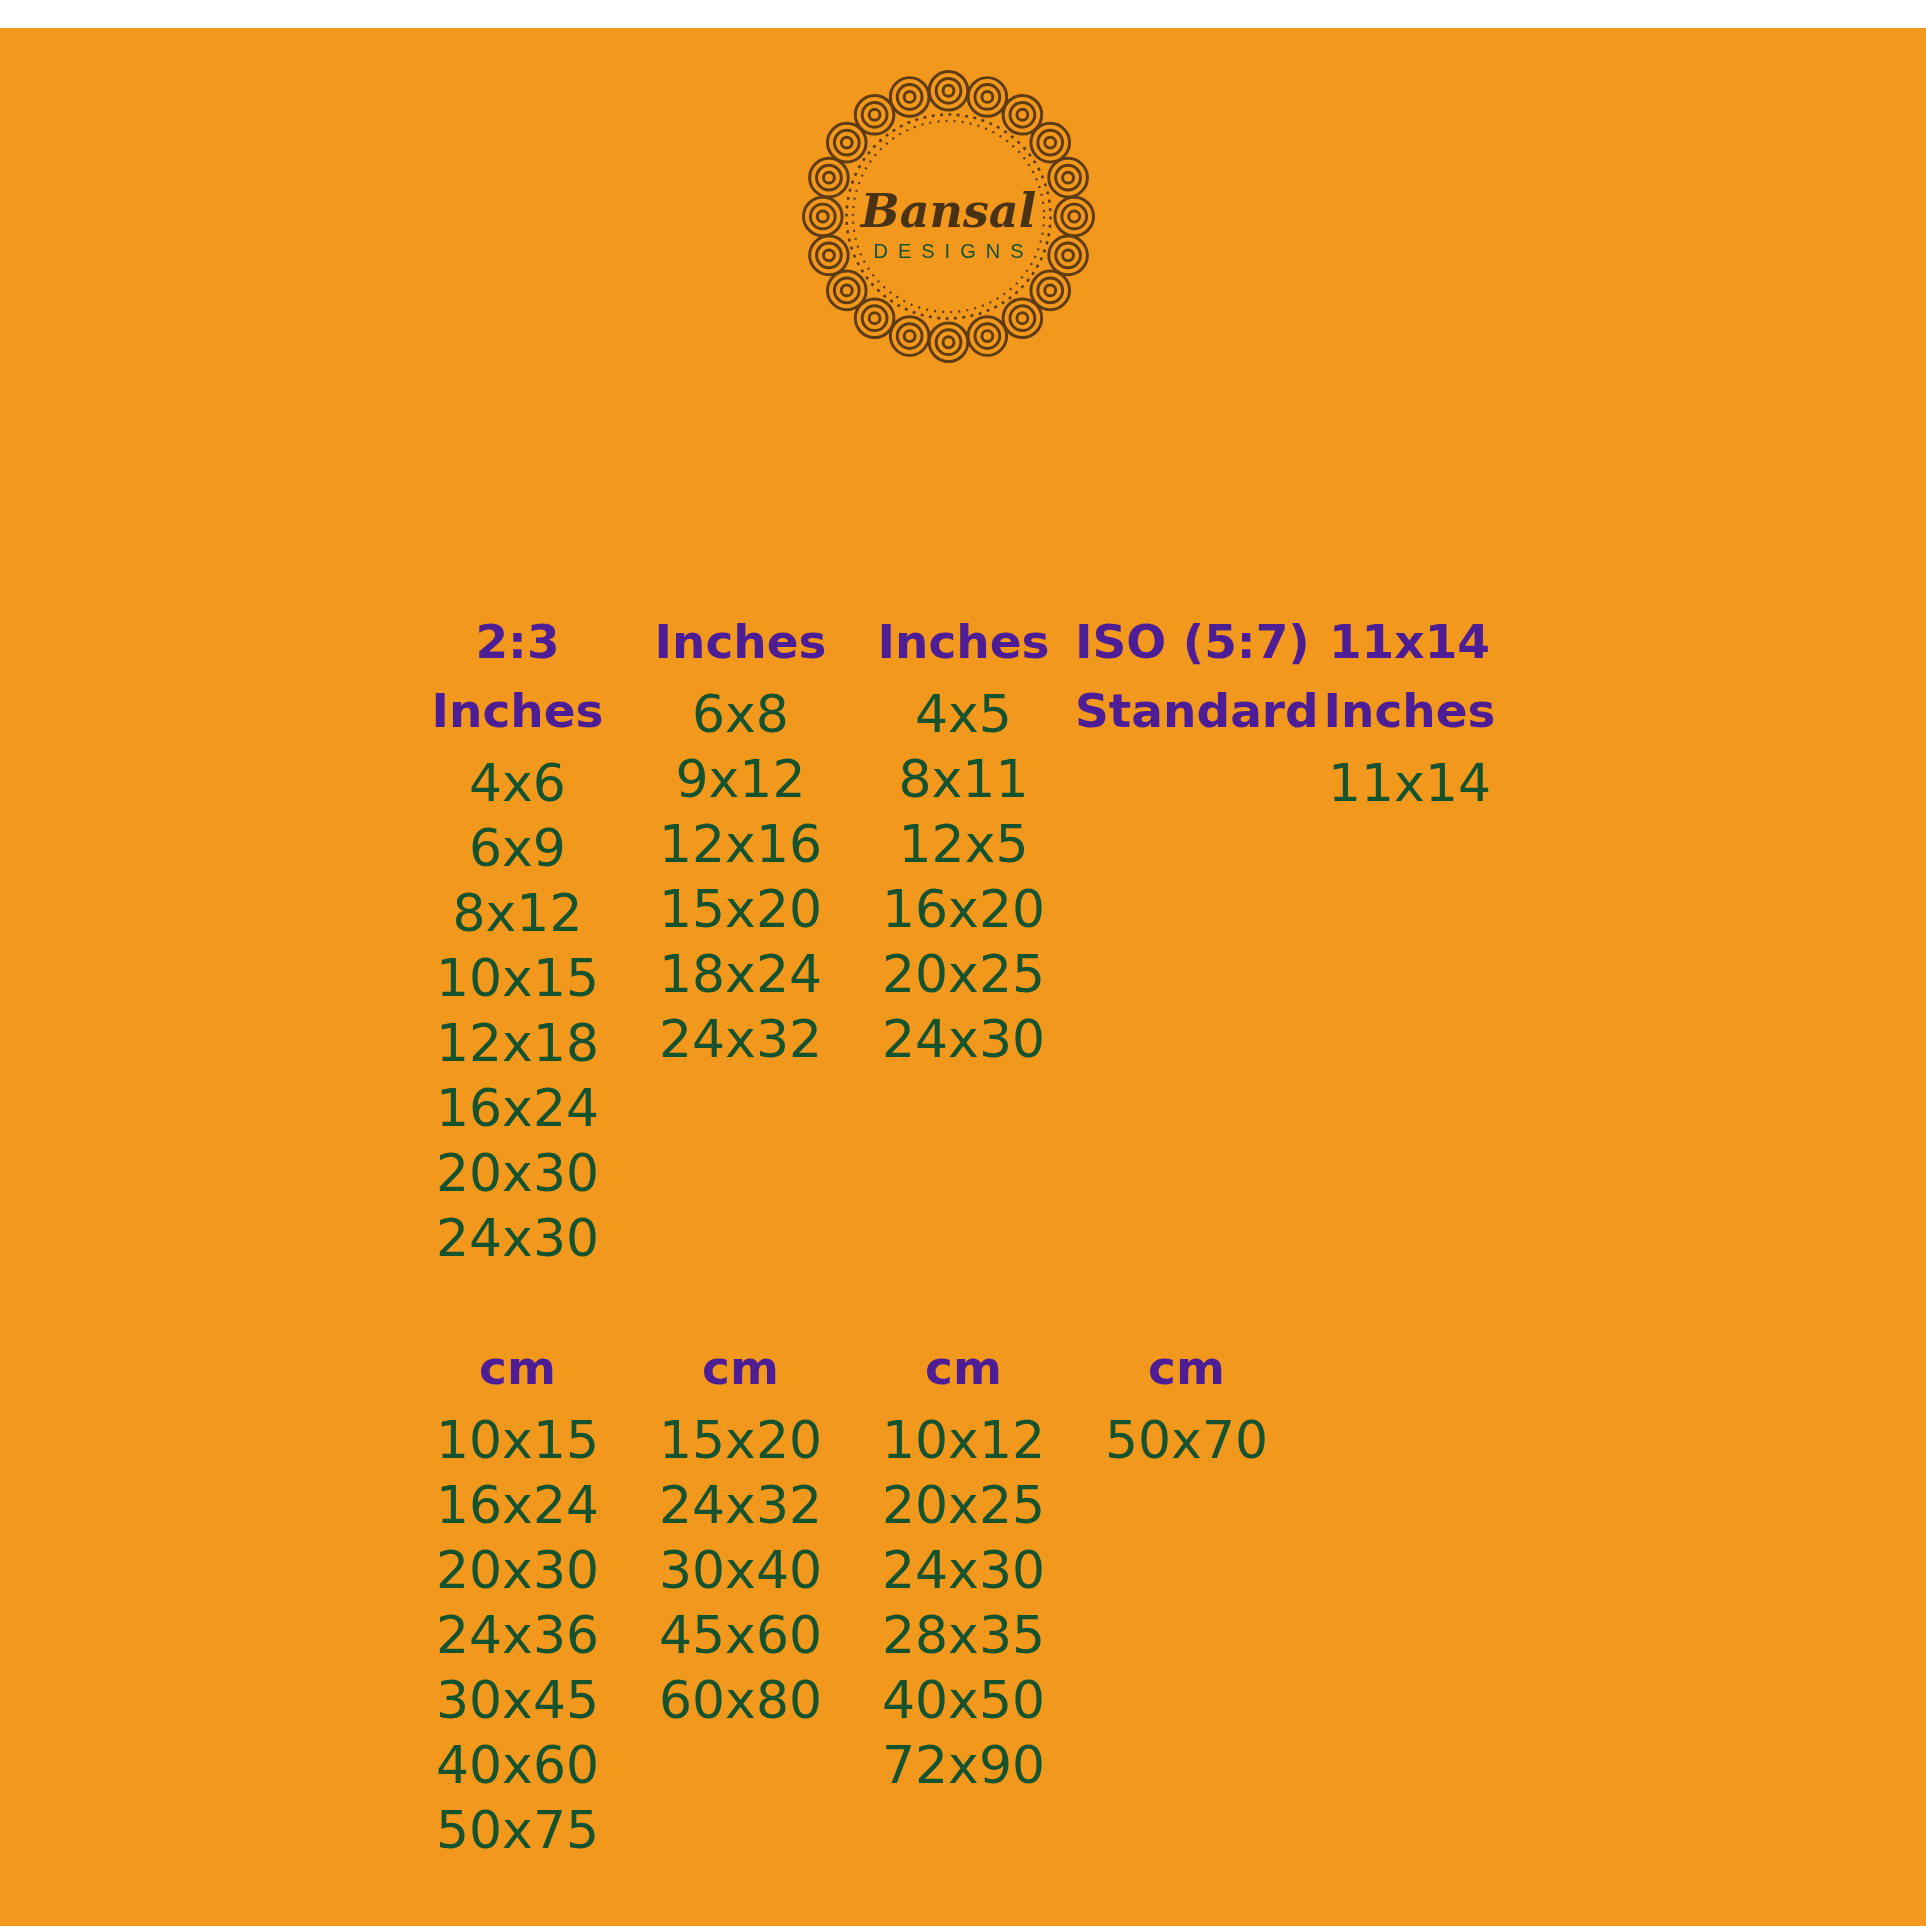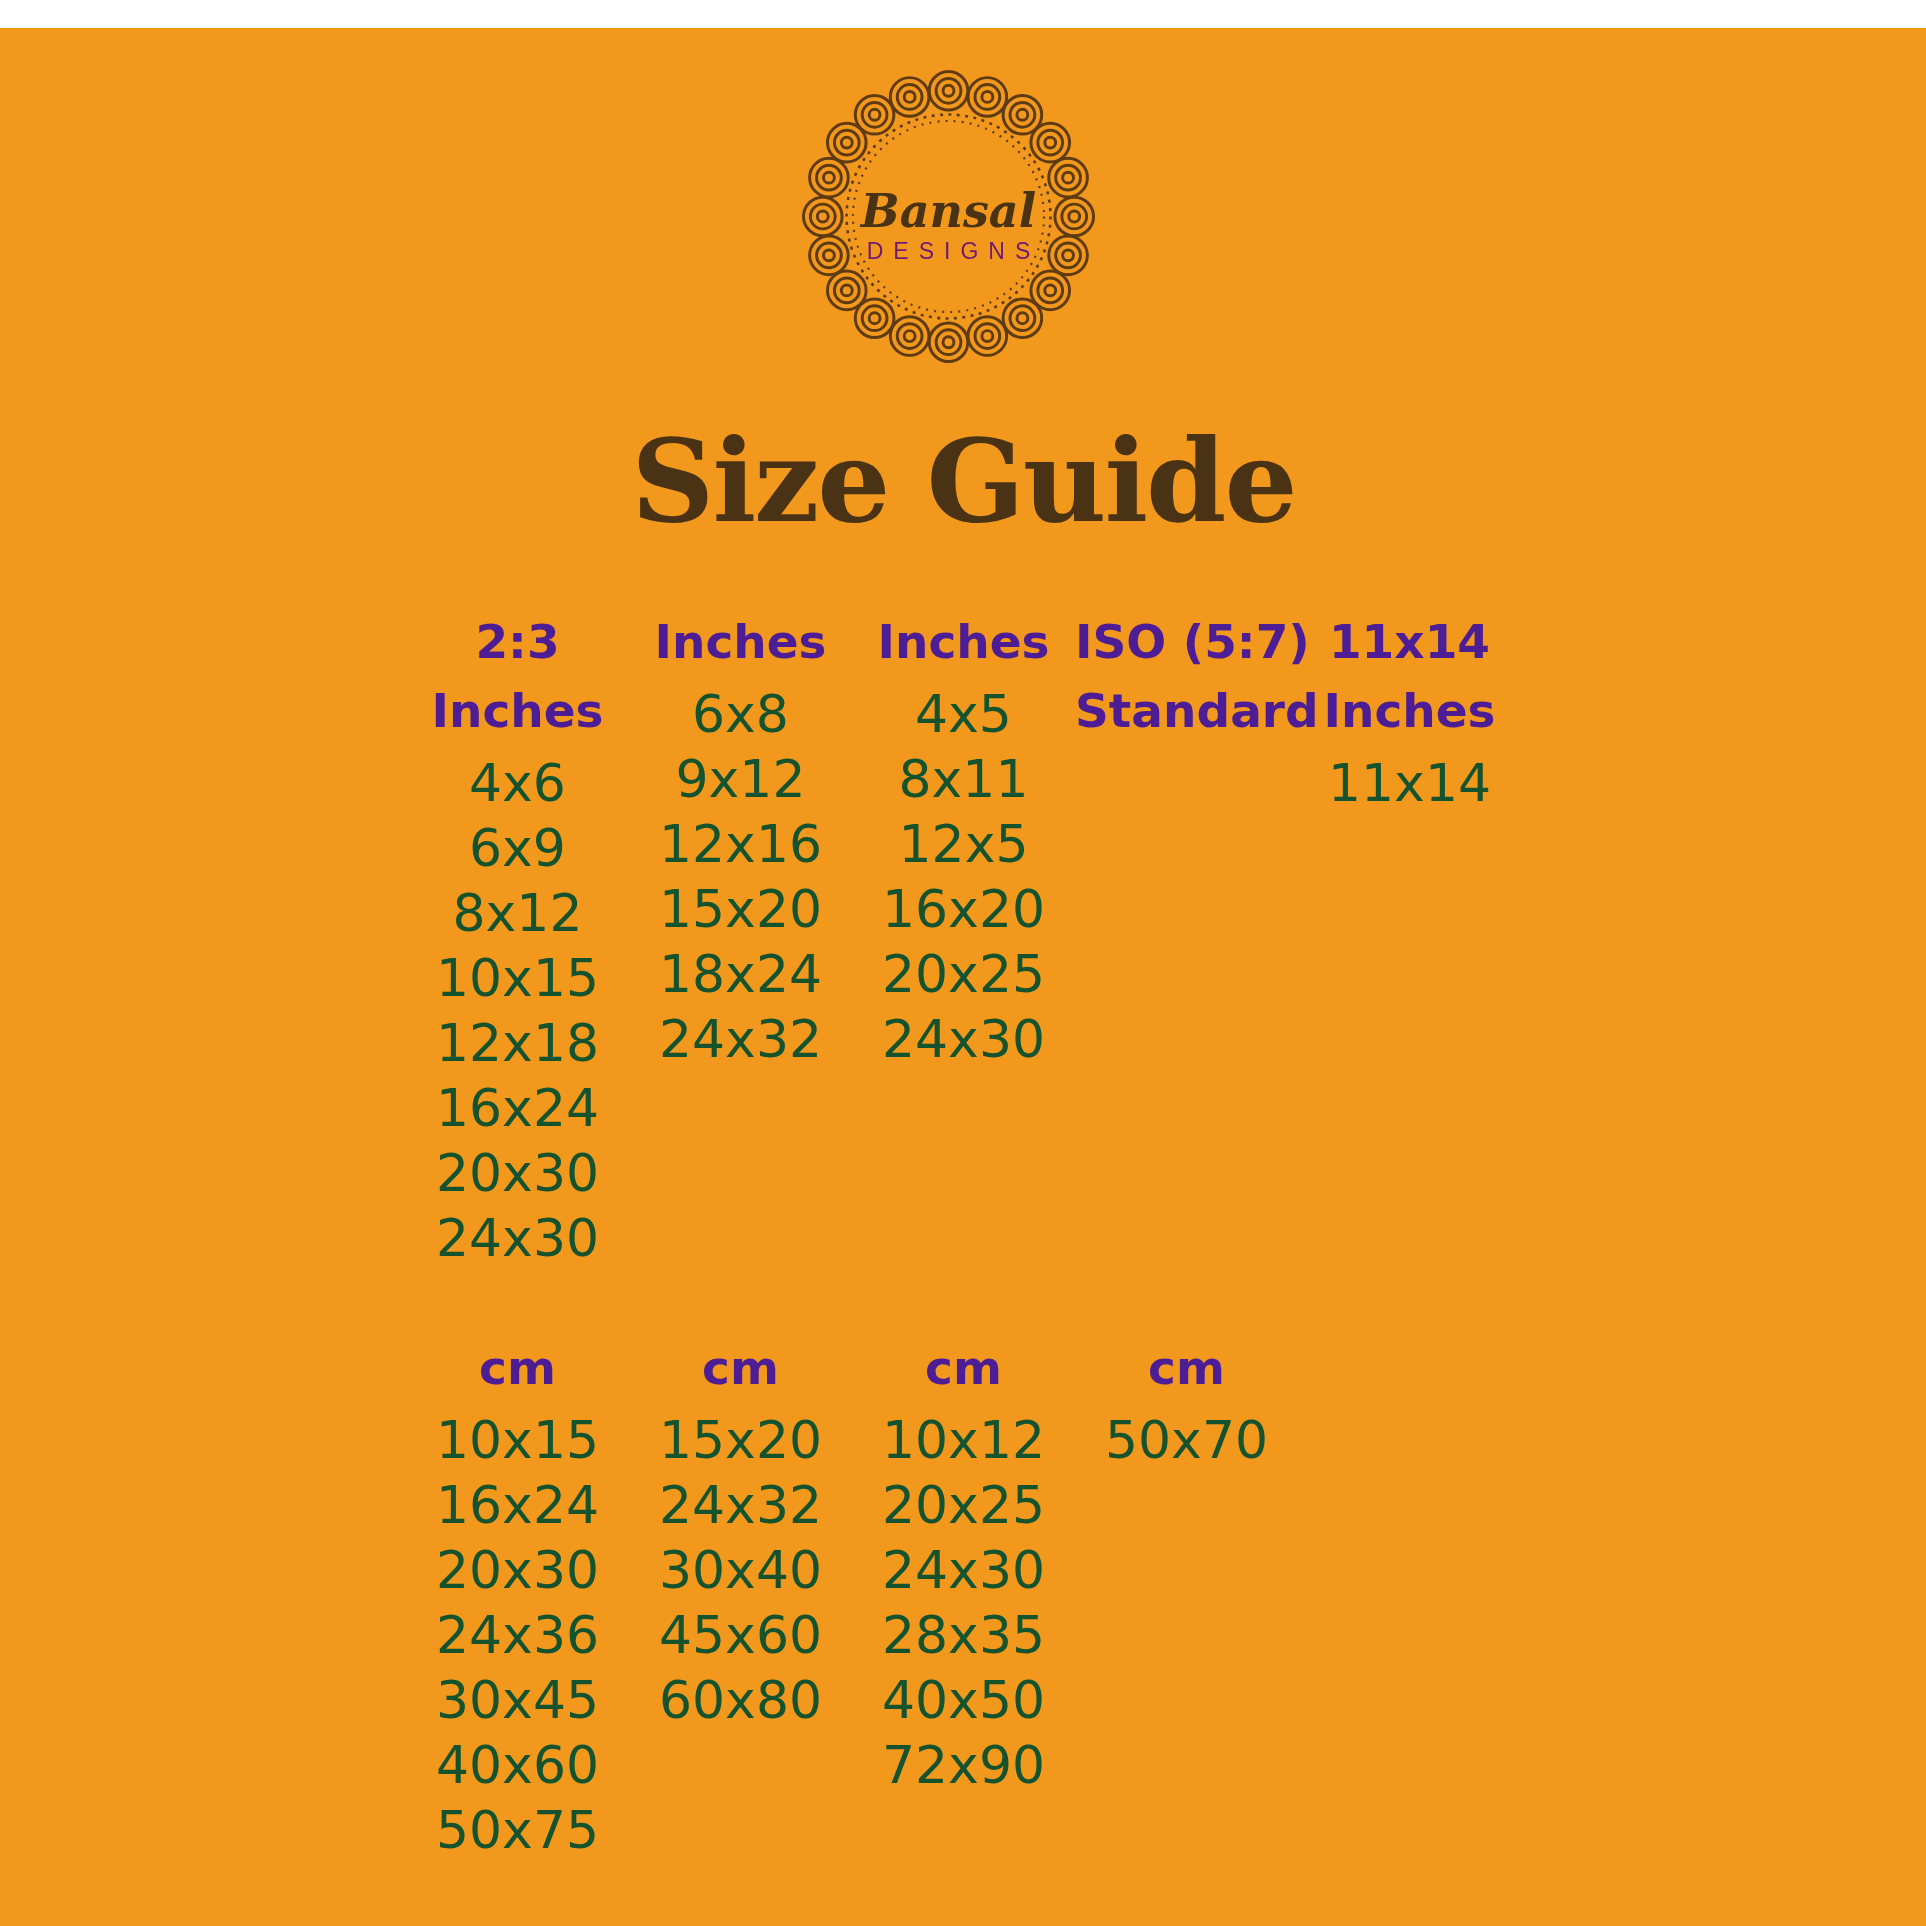--- a/index.html
+++ b/index.html
@@ -47,25 +47,25 @@
     font-family: "DejaVu Serif", serif;
     font-style: italic;
     font-weight: 700;
     font-size: 46px;
     line-height: 50px;
     color: #4A3315;
     margin-top: 18px;
   }
   .logo-sub {
     font-family: "Liberation Sans", sans-serif;
-    font-size: 23px;
+    font-size: 20px;
     line-height: 30px;
     letter-spacing: 10px;
     margin-right: -10px; 
-    color: #701a75;
+    color: #14532d;
   }
 
   
   .title {
     position: absolute;
     left: 0;
     top: 388px;
     width: 100%;
     margin: 0;
     text-align: center;
@@ -182,21 +182,20 @@
         </g>
       <circle cx="0" cy="0" r="103" fill="none" stroke="#5E3B10" stroke-width="2.6" stroke-dasharray="3 5.5"></circle>
       <circle cx="0" cy="0" r="96.5" fill="none" stroke="#5E3B10" stroke-width="2.2" stroke-dasharray="2 6.2"></circle>
     </svg>
     <div class="logo-text">
       <div class="logo-name">Bansal</div>
       <div class="logo-sub">DESIGNS</div>
     </div>
   </div>
 
-  <h1 class="title">Size Guide</h1>
 
   <div class="size-table inches">
       <div class="size-col">
         <div class="col-head">
           <div class="col-head-line">2:3</div>
           <div class="col-head-line">Inches</div>
         </div>
         <div class="col-values">
           <div class="size-cell">4x6</div>
           <div class="size-cell">6x9</div>

